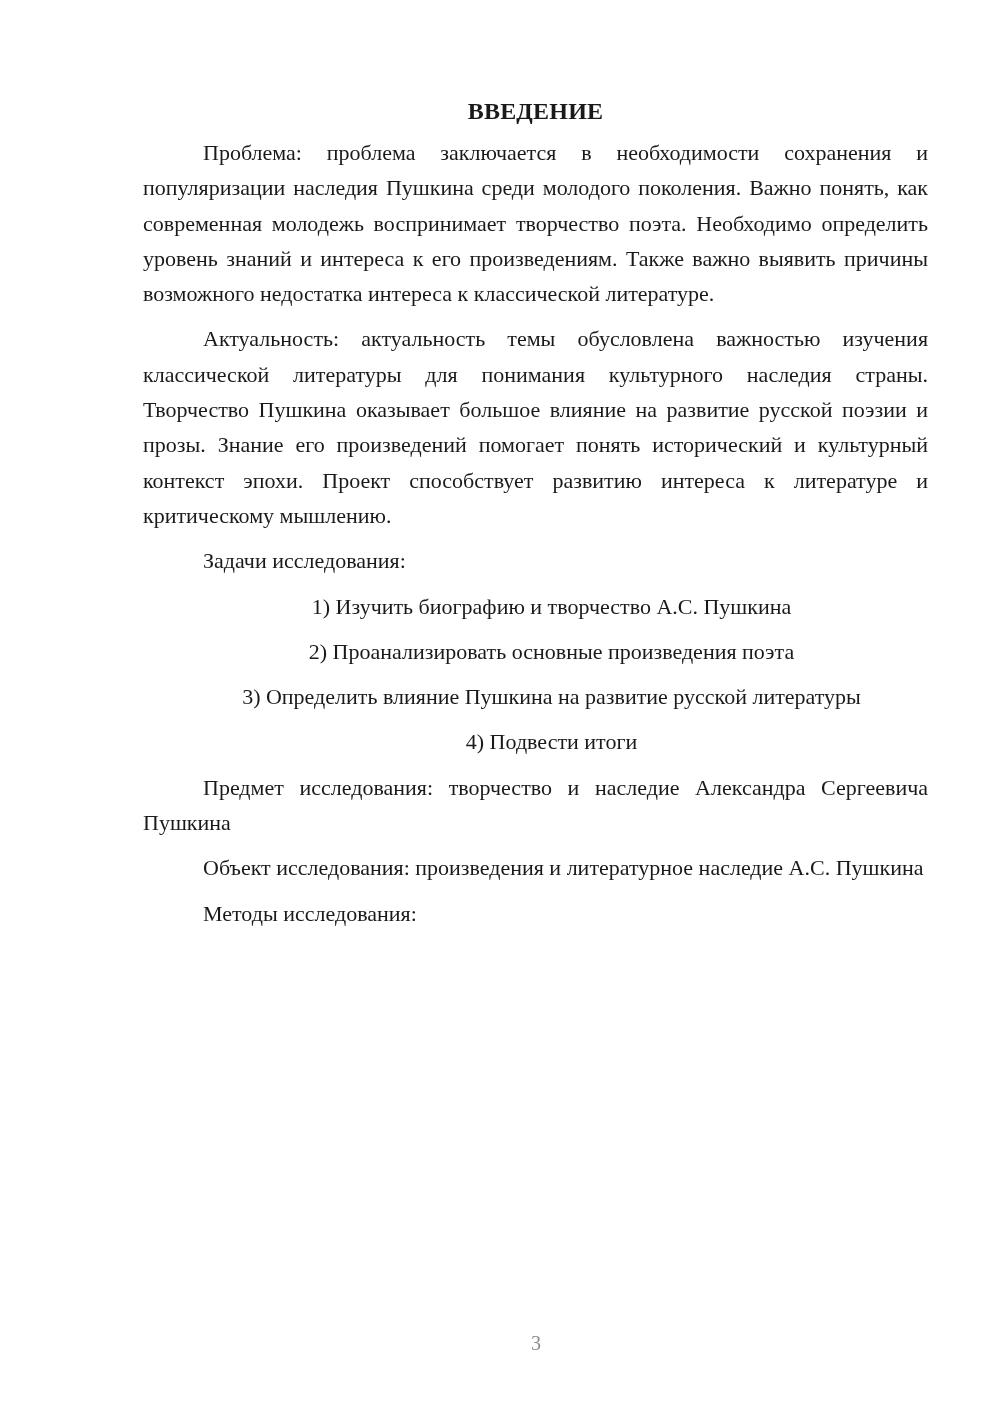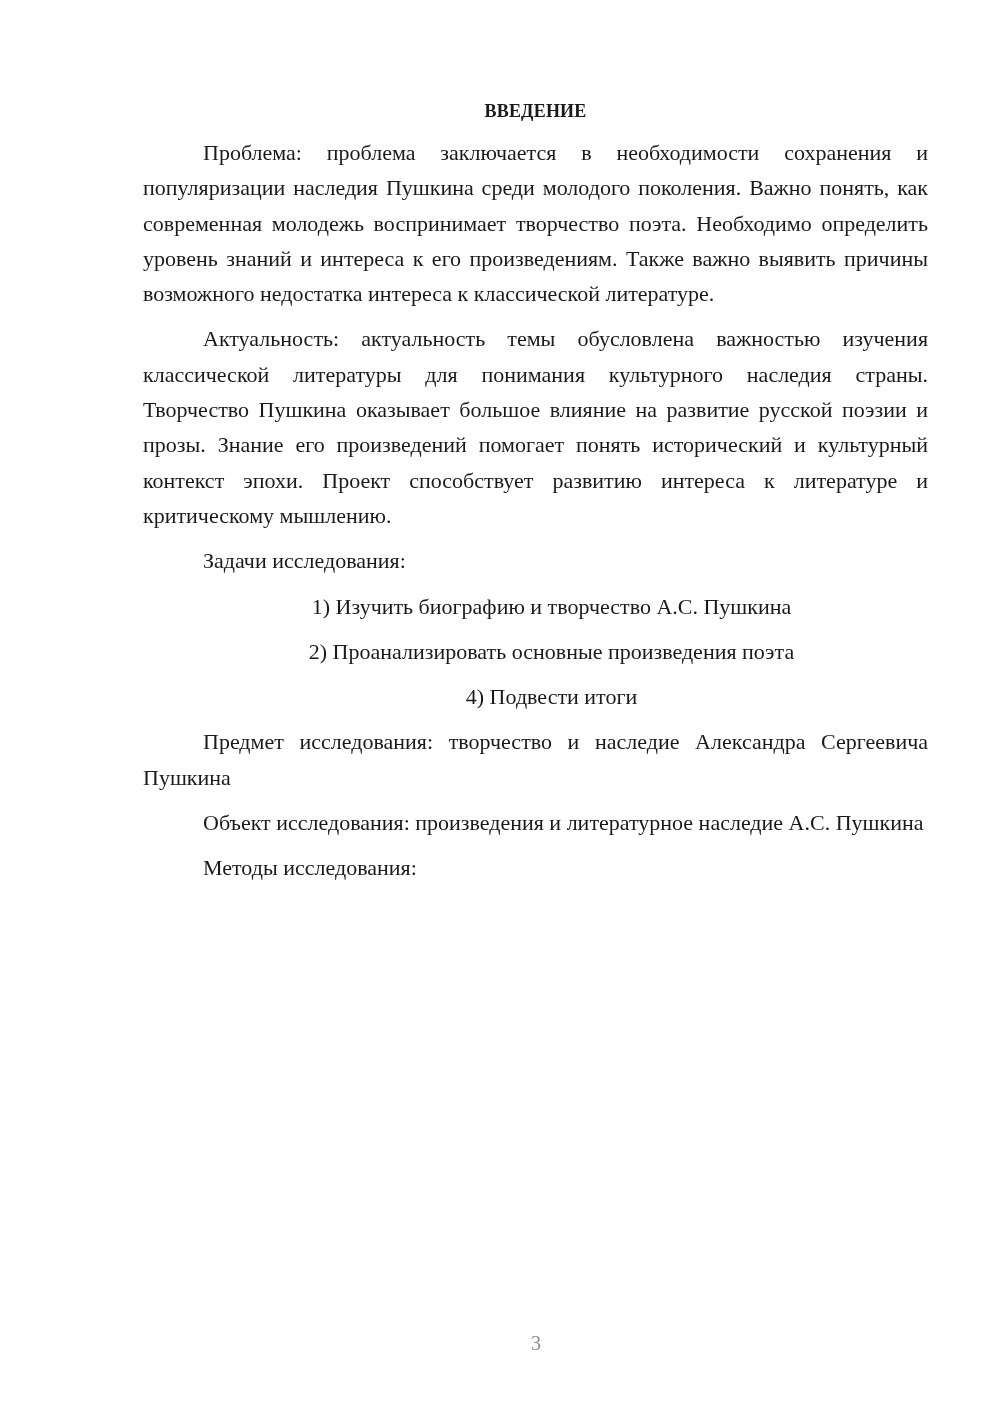--- a/index.html
+++ b/index.html
@@ -19,21 +19,21 @@
       position: absolute;
       left: 143px;
       top: 94px;
       width: 785px;
       font-size: 22px;
       line-height: 35.3px;
     }
     .heading {
       text-align: center;
       font-weight: bold;
-      font-size: 18px;
+      font-size: 24px;
       margin: 0 0 6px 0;
       line-height: 35px;
       letter-spacing: 0.2px;
     }
     .para {
       text-indent: 60px;
       text-align: justify;
       margin: 0 0 10px 0;
     }
     .list-item {
@@ -65,20 +65,21 @@
   <p class="para">Проблема: проблема заключается в необходимости сохранения и популяризации наследия Пушкина среди молодого поколения. Важно понять, как современная молодежь воспринимает творчество поэта. Необходимо определить уровень знаний и интереса к его произведениям. Также важно выявить причины возможного недостатка интереса к классической литературе.</p>
 
   <p class="para">Актуальность: актуальность темы обусловлена важностью изучения классической литературы для понимания культурного наследия страны. Творчество Пушкина оказывает большое влияние на развитие русской поэзии и прозы. Знание его произведений помогает понять исторический и культурный контекст эпохи. Проект способствует развитию интереса к литературе и критическому мышлению.</p>
 
 
   <p class="label-line">Задачи исследования:</p>
 
   <div>
     <p class="list-item">1) Изучить биографию и творчество А.С. Пушкина</p>
     <p class="list-item">2) Проанализировать основные произведения поэта</p>
+    <p class="list-item">3) Определить влияние Пушкина на развитие русской литературы</p>
     <p class="list-item">4) Подвести итоги</p>
   </div>
 
   <p class="para">Предмет исследования: творчество и наследие Александра Сергеевича Пушкина</p>
 
   <p class="para">Объект исследования: произведения и литературное наследие А.С. Пушкина</p>
 
 
   <p class="label-line">Методы исследования:</p>
 </div>

